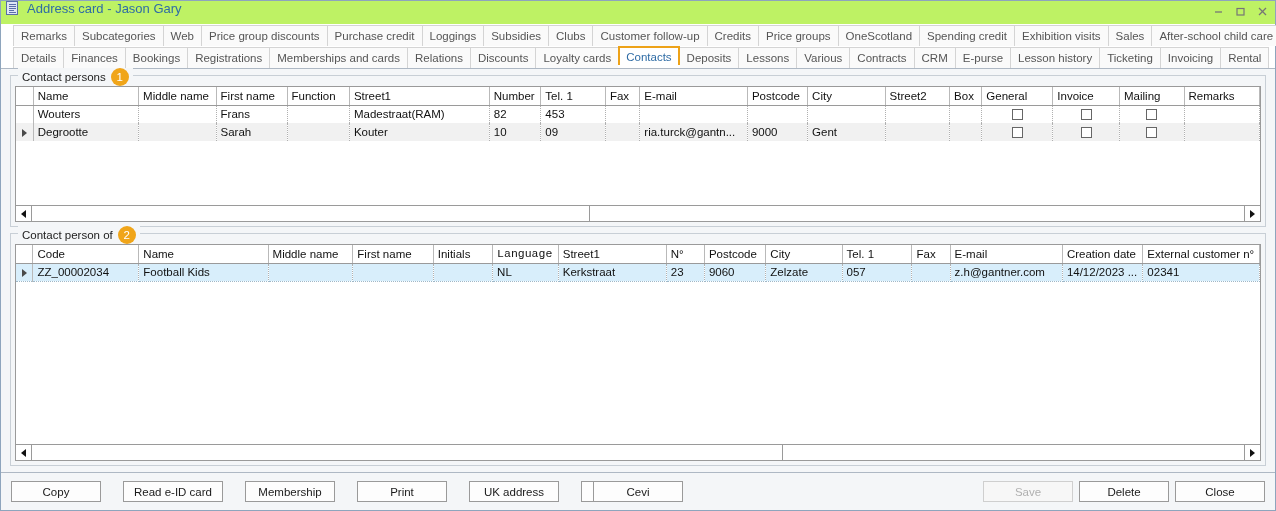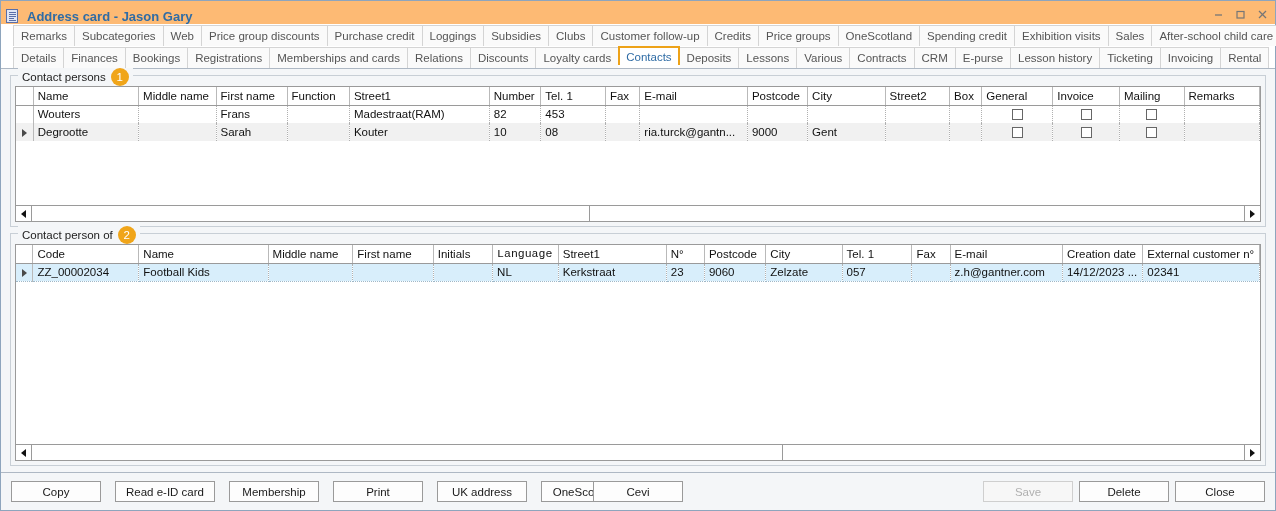--- a/index.html
+++ b/index.html
@@ -23,26 +23,25 @@
     width: 1276px; height: 511px;
     border: 1px solid #8ea5bd;
     background: #f4f6f8;
     display: flex;
     flex-direction: column;
   }
 
   
   .titlebar {
     height: 23px;
-    background: #fdba74;
-    display: flex;
-    align-items: flex-end;
+    background: #bef264;
+    display: flex;
+    align-items: flex-start;
     padding: 0 2px 0 5px;
     flex: 0 0 auto;
-    font-weight: bold;
   }
   .title-icon {
     width: 15px; height: 15px;
     margin-right: 6px;
     position: relative;
     flex: 0 0 auto;
   }
   .title-icon .doc {
     position: absolute; left: 0; top: 0;
     width: 12px; height: 14px;
@@ -310,21 +309,21 @@
     display: inline-flex;
     align-items: center;
     justify-content: center;
     white-space: nowrap;
   }
   .btn.disabled {
     color: #b0b0b0;
     border-color: #cfcfcf;
     background: #f7f7f7;
   }
-  .btn-group-left { display: flex; gap: 14px; }
+  .btn-group-left { display: flex; gap: 22px; }
   .btn-group-mid { position: absolute; left: 50%; transform: translateX(-50%); display:flex; }
   .btn-group-right { margin-left: auto; display: flex; gap: 6px; }
   .btn.w90 { min-width: 90px; }
 </style>
 </head>
 <body>
 
 <div class="window">
 
   <div class="titlebar">
@@ -524,21 +523,21 @@
                   <td style="width: 70px;"></td>
                 </tr>
                 <tr class="row-alt">
                   <td class="gutter"><span class="rowmark"></span></td>
                   <td style="width: 98px;">Degrootte</td>
                   <td style="width: 72px;"></td>
                   <td style="width: 66px;">Sarah</td>
                   <td style="width: 58px;"></td>
                   <td style="width: 130px;">Kouter</td>
                   <td style="width: 48px;">10</td>
-                  <td style="width: 60px;">08</td>
+                  <td style="width: 60px;">09</td>
                   <td style="width: 32px;"></td>
                   <td style="width: 100px;">ria.turck@gantn...</td>
                   <td style="width: 56px;">9000</td>
                   <td style="width: 72px;">Gent</td>
                   <td style="width: 60px;"></td>
                   <td style="width: 30px;"></td>
                   <td class="center" style="width: 66px;"><span class="chk"></span></td>
                   <td class="center" style="width: 62px;"><span class="chk"></span></td>
                   <td class="center" style="width: 60px;"><span class="chk"></span></td>
                   <td style="width: 70px;"></td>

